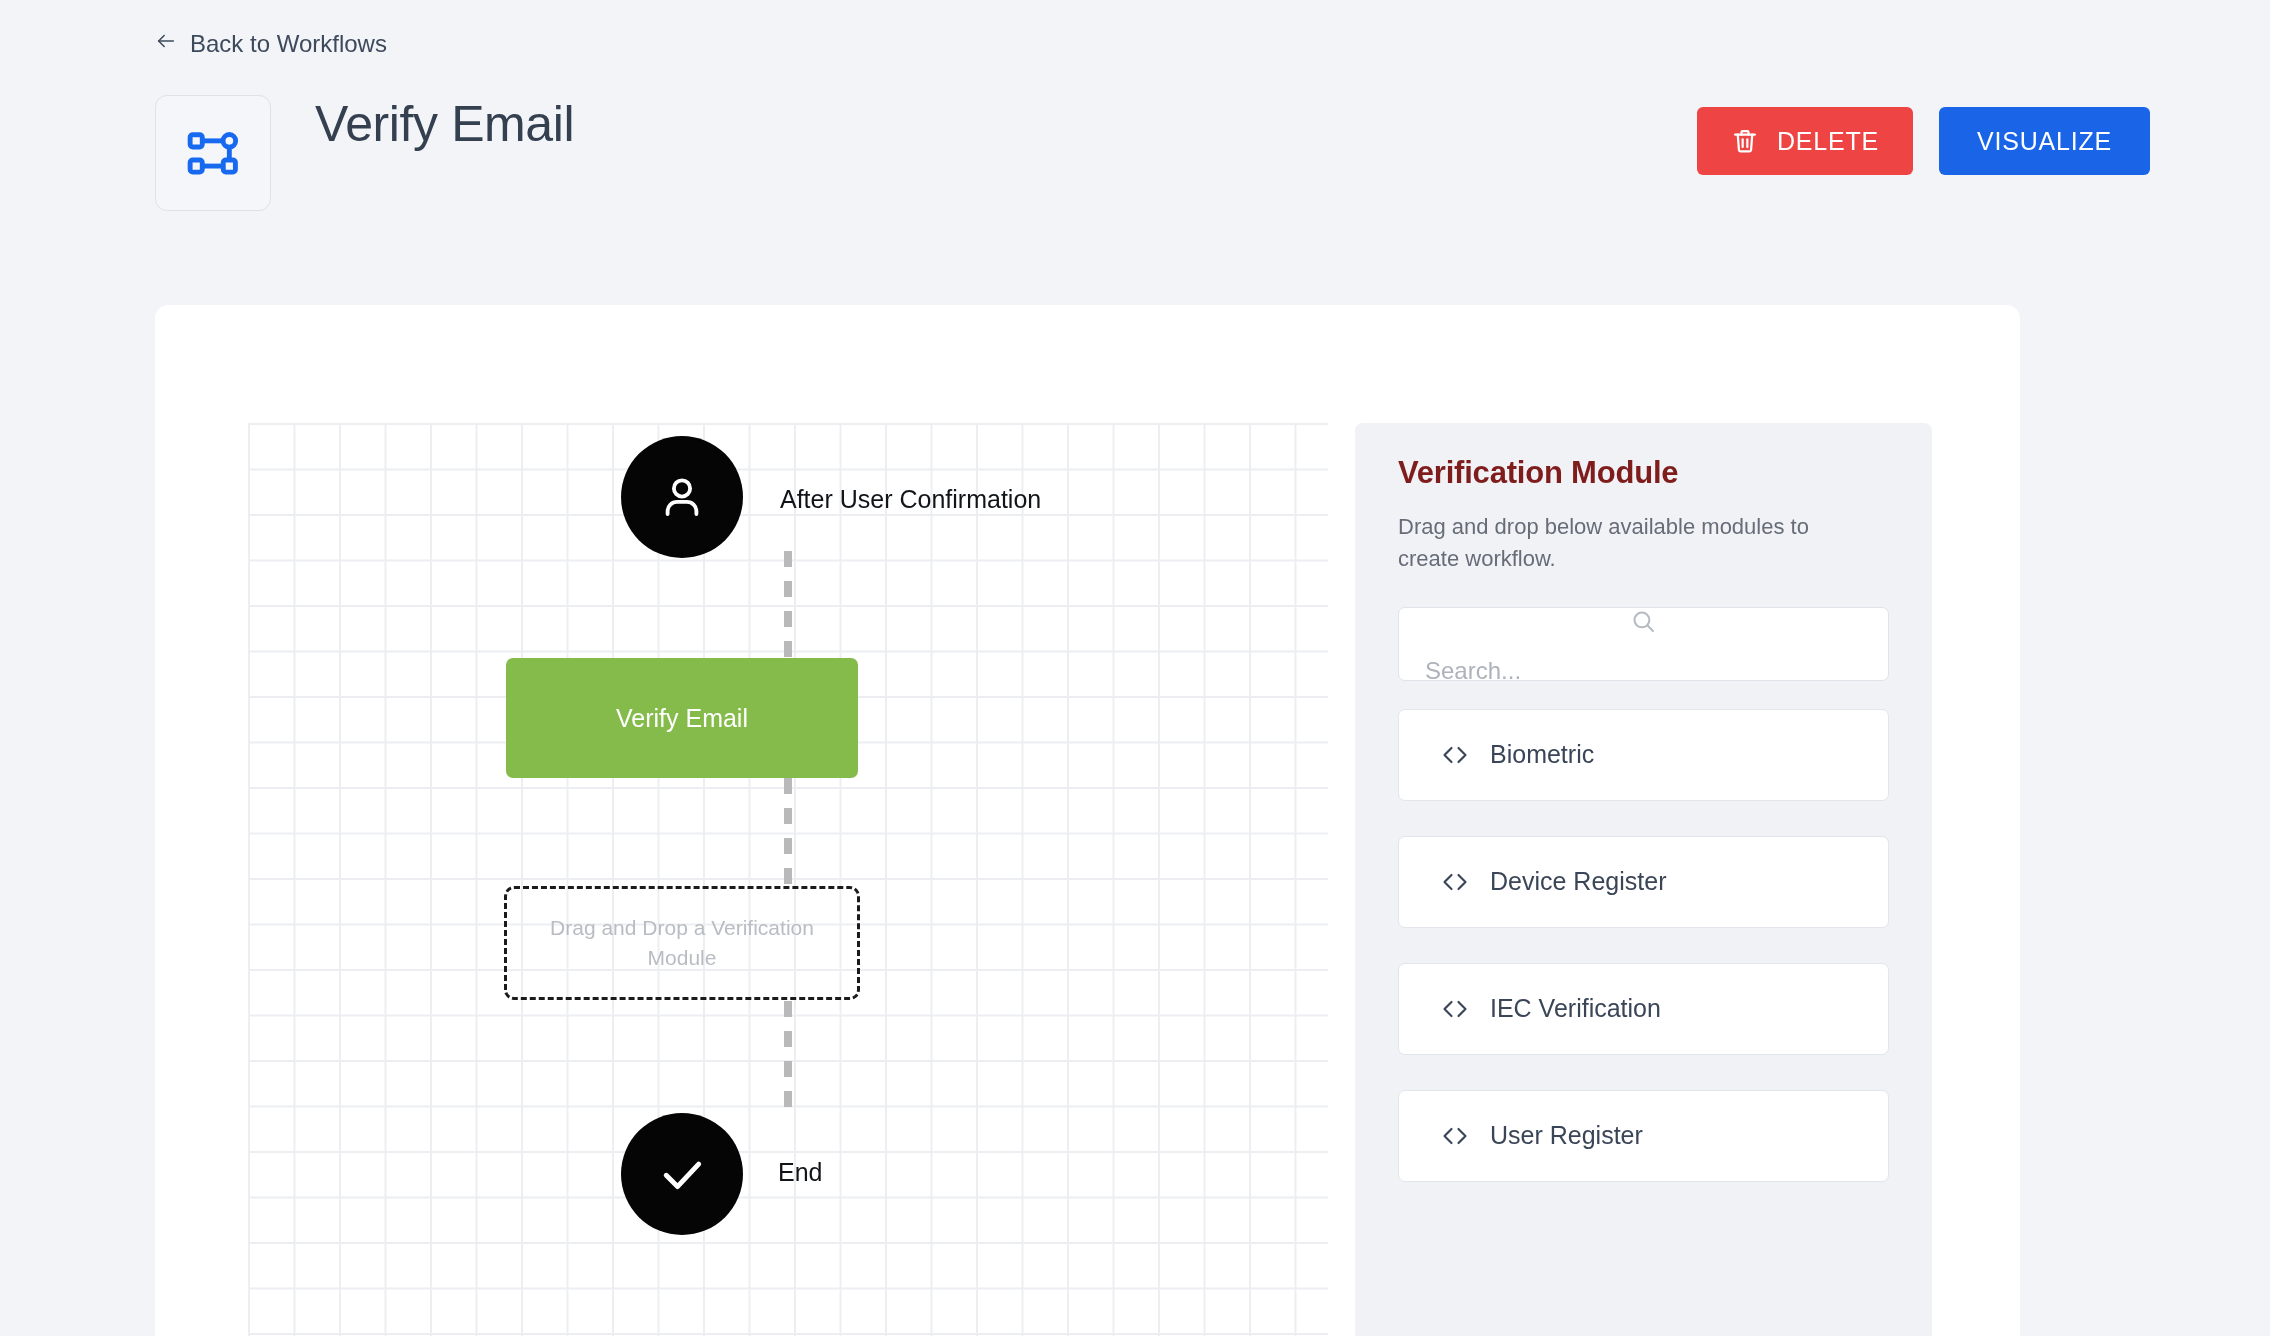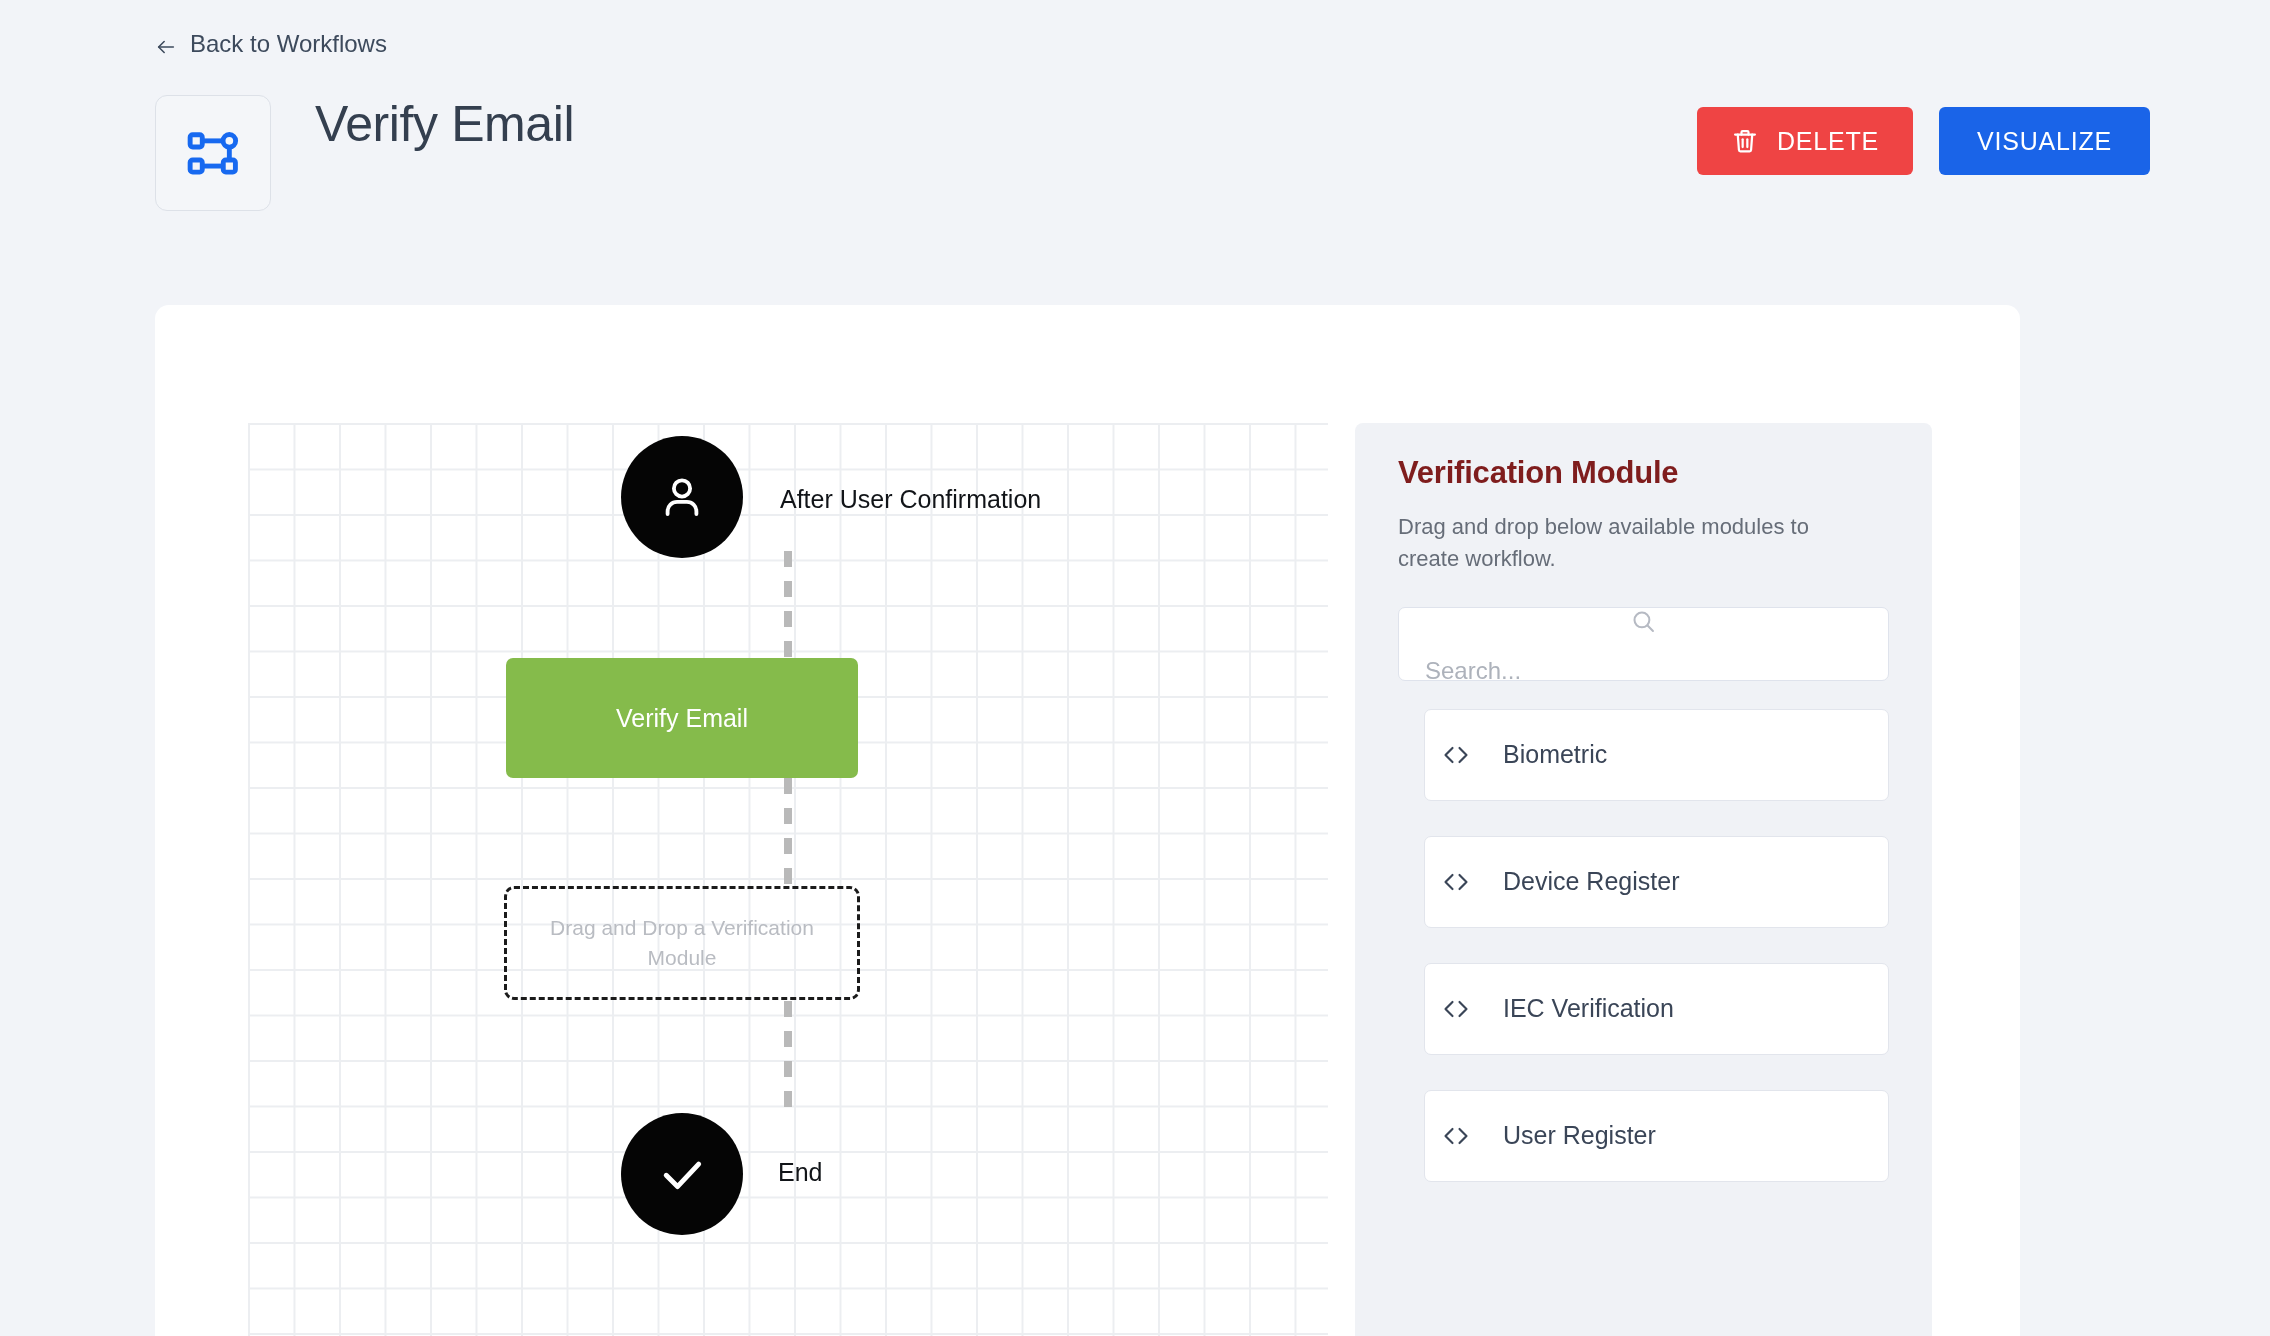--- a/index.html
+++ b/index.html
@@ -17,21 +17,21 @@
   }
 
   
   .page { position: relative; width: 2270px; height: 1336px; }
 
   .back-link {
     position: absolute;
     left: 155px;
     top: 30px;
     display: flex;
-    align-items: flex-end;
+    align-items: flex-start;
     gap: 13px;
     color: #3d4a5c;
     font-size: 24px;
     cursor: pointer;
     user-select: none;
   }
   .back-arrow {
     display: block;
     width: 22px;
     height: 22px;
@@ -243,25 +243,24 @@
 
   .module-list { margin-top: 28px; }
 
   .module-card {
     height: 92px;
     background: #ffffff;
     border: 1px solid #e2e5ec;
     border-radius: 7px;
     display: flex;
     align-items: center;
-    padding: 0 16px;
-    gap: 32px;
+    padding: 0 41px;
+    gap: 20px;
     margin-bottom: 35px;
     cursor: grab;
-    margin-left: 26px;
   }
   .code-icon { display: block; width: 30px; height: 30px; flex: none; }
   .module-name {
     font-size: 25px;
     color: #3a4557;
     font-weight: 400;
   }
 </style>
 </head>
 <body>

